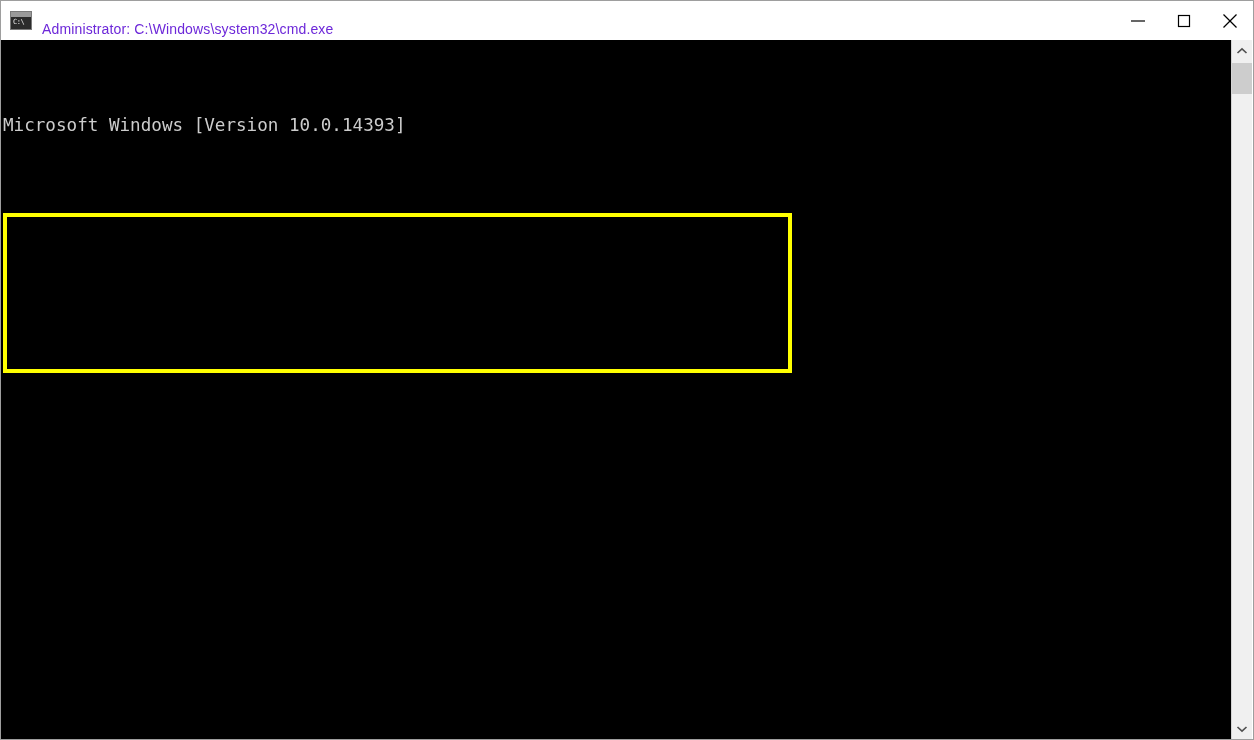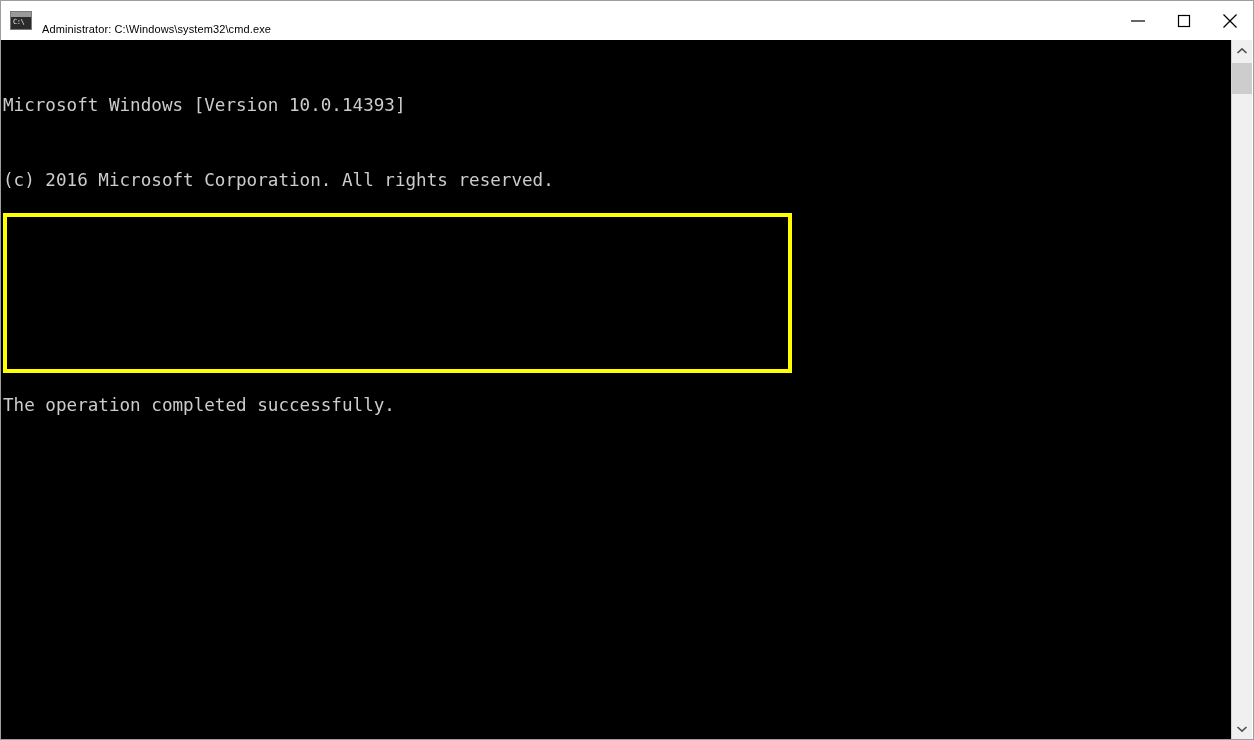--- a/index.html
+++ b/index.html
@@ -56,22 +56,22 @@
     position: absolute;
     left: 2px;
     top: 6px;
     font-family: "DejaVu Sans Mono", monospace;
     font-size: 7px;
     line-height: 8px;
     color: #e8e8e8;
     letter-spacing: -0.5px;
   }
   #title-text {
-    font-size: 11px;
-    color: #000000;
+    font-size: 14px;
+    color: #6d28d9;
     white-space: nowrap;
     letter-spacing: 0.01em;
     margin-top: 16px;
   }
 
   #window-controls {
     position: absolute;
     right: 0;
     top: 0;
     height: 39px;
@@ -106,20 +106,21 @@
     font-size: 17.6px;
     line-height: 25px;
     color: #cccccc;
     white-space: pre;
     letter-spacing: 0px;
     padding-top: 3px;
   }
   .line {
     height: 25px;
     padding-left: 2px;
+    margin-top: 20px;
   }
 
   
   #highlight-box {
     position: absolute;
     left: 2px;
     top: 173px;
     width: 789px;
     height: 160px;
     border: 4px solid #ffff00;
@@ -187,24 +188,22 @@
           <line x1="4.5" y1="4.5" x2="17.5" y2="17.5" stroke="#000000" stroke-width="1.2"></line>
           <line x1="17.5" y1="4.5" x2="4.5" y2="17.5" stroke="#000000" stroke-width="1.2"></line>
         </svg>
       </div>
     </div>
   </div>
 
   <div id="console">
     <div id="console-text">
       <div class="line">Microsoft Windows [Version 10.0.14393]</div>
-      <div class="line">(c) 2016 Microsoft Corporation. All rights reserved.</div>
       <div class="line"></div>
       <div class="line"></div>
-      <div class="line">The operation completed successfully.</div>
       <div class="line"></div>
       
       
       
       
       
       
     </div>
 
     <div id="highlight-box"></div>

